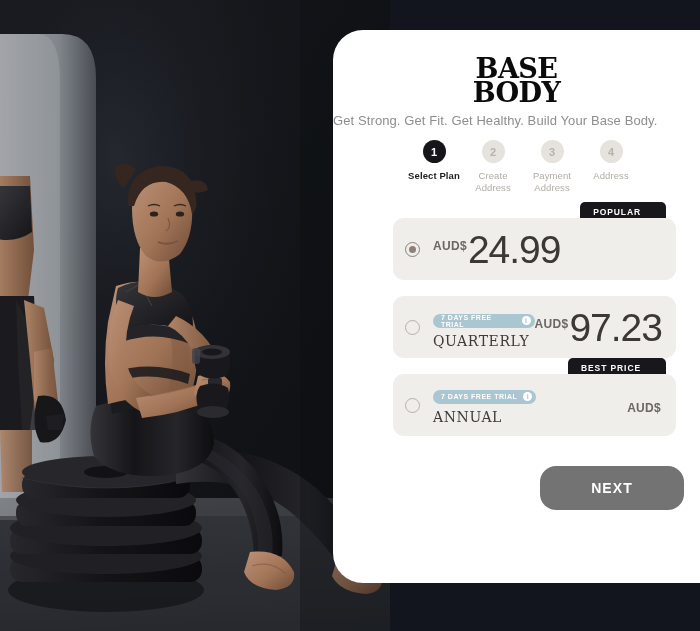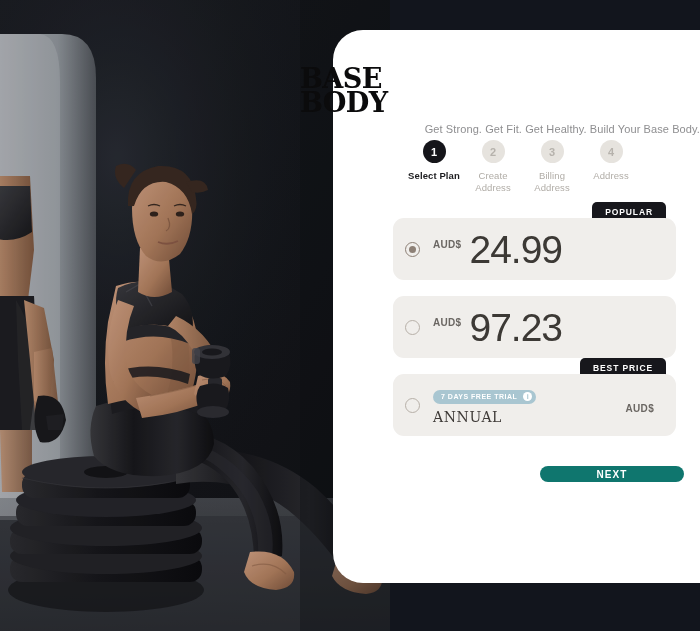--- a/index.html
+++ b/index.html
@@ -23,40 +23,40 @@
     position:absolute; left:333px; top:30px;
     width:367px; height:553px;
     background:#ffffff;
     border-radius:30px 0 0 30px;
     z-index:5;
   }
   .panel-inner { position:relative; width:100%; height:100%; }
 
   
   .logo {
-    position:absolute; left:0; right:0; top:38px;
-    text-align:left;
+    position:absolute; left:0; right:0; top:28px;
+    text-align:center;
   }
   .logo-line {
     font-family:"DejaVu Serif", serif;
     font-weight:700;
     font-size:23px;
     line-height:19px;
     letter-spacing:-0.5px;
     color:#0b0b0c;
     transform:scaleX(1.18) scaleY(1.18);
     display:block;
   }
   .logo-line + .logo-line { margin-top:5px; }
 
   
   .tagline {
-    position:absolute; left:0; right:0; top:93px;
-    text-align:right;
-    font-size:11px;
+    position:absolute; left:0; right:0; top:83px;
+    text-align:left;
+    font-size:13px;
     color:#8e8e90;
     letter-spacing:0.1px;
   }
 
   
   .stepper {
     position:absolute; left:72px; top:110px;
     width:235px;
     display:flex; justify-content:space-between;
   }
@@ -78,21 +78,21 @@
   .step.active .step-label { color:#1c1c1f; font-weight:700; }
 
   
   .plans { position:absolute; left:60px; top:188px; width:283px; }
   .plan-wrap { position:relative; margin-bottom:16px; }
 
   .ribbon {
     position:absolute; right:10px; top:-16px;
     background:#17171c; color:#ffffff;
     font-size:8.5px; font-weight:700; letter-spacing:0.9px;
-    padding:5px 13px 9px 13px;
+    padding:5px 25px 9px 13px;
     border-radius:5px 5px 0 0;
     z-index:1;
   }
 
   .plan {
     position:relative; z-index:2;
     background:#f0eeeb;
     border-radius:11px;
     height:62px;
     display:flex; align-items:center;
@@ -137,35 +137,35 @@
     font-family:"DejaVu Serif", serif;
     font-size:14px; letter-spacing:0.6px;
     color:#3e3a37;
   }
 
   .plan-price {
     display:flex; align-items:flex-start;
     flex:0 0 auto;
   }
   .cur {
-    font-size:10px; font-weight:700; color:#6b6763;
+    font-size:12px; font-weight:700; color:#6b6763;
     letter-spacing:0.3px;
-    margin-top:6px; margin-right:8px;
+    margin-top:6px; margin-right:1px;
   }
   .amt {
     font-size:39px; font-weight:300; line-height:33px;
     color:#3c3935; letter-spacing:-1px;
   }
 
   
   .next-btn {
     position:absolute; right:16px; top:436px;
-    width:144px; height:16px;
-    background:#0f766e; border-radius:16px;
-    color:#ffffff; font-size:10px; font-weight:700; letter-spacing:1.1px;
+    width:144px; height:44px;
+    background:#737373; border-radius:16px;
+    color:#ffffff; font-size:14px; font-weight:700; letter-spacing:1.1px;
     display:flex; align-items:center; justify-content:center;
     cursor:pointer;
   }
 </style>
 </head>
 <body>
 
 <div class="photo">
   <svg viewBox="0 0 390 631" xmlns="http://www.w3.org/2000/svg">
     <defs>
@@ -329,21 +329,21 @@
       <div class="step active">
         <div class="step-circle">1</div>
         <div class="step-label">Select Plan</div>
       </div>
       <div class="step">
         <div class="step-circle">2</div>
         <div class="step-label">Create Address</div>
       </div>
       <div class="step">
         <div class="step-circle">3</div>
-        <div class="step-label">Billing Address</div>
+        <div class="step-label">Payment Address</div>
       </div>
       <div class="step">
         <div class="step-circle">4</div>
         <div class="step-label">Address</div>
       </div>
     </div>
 
     <div class="plans">
 
       <div class="plan-wrap">
@@ -353,20 +353,27 @@
           <div class="plan-price">
             <span class="cur">AUD$</span>
             <span class="amt">24.99</span>
           </div>
         </div>
       </div>
 
       <div class="plan-wrap">
         <div class="plan">
           <div class="radio"></div>
+          <div class="plan-mid">
+            <div class="trial-pill">
+              <span class="trial-text">7 DAYS FREE TRIAL</span>
+              <span class="info-icon">i</span>
+            </div>
+            <div class="plan-name">QUARTERLY</div>
+          </div>
           <div class="plan-price">
             <span class="cur">AUD$</span>
             <span class="amt">97.23</span>
           </div>
         </div>
       </div>
 
       <div class="plan-wrap">
         <div class="ribbon">BEST PRICE</div>
         <div class="plan">

